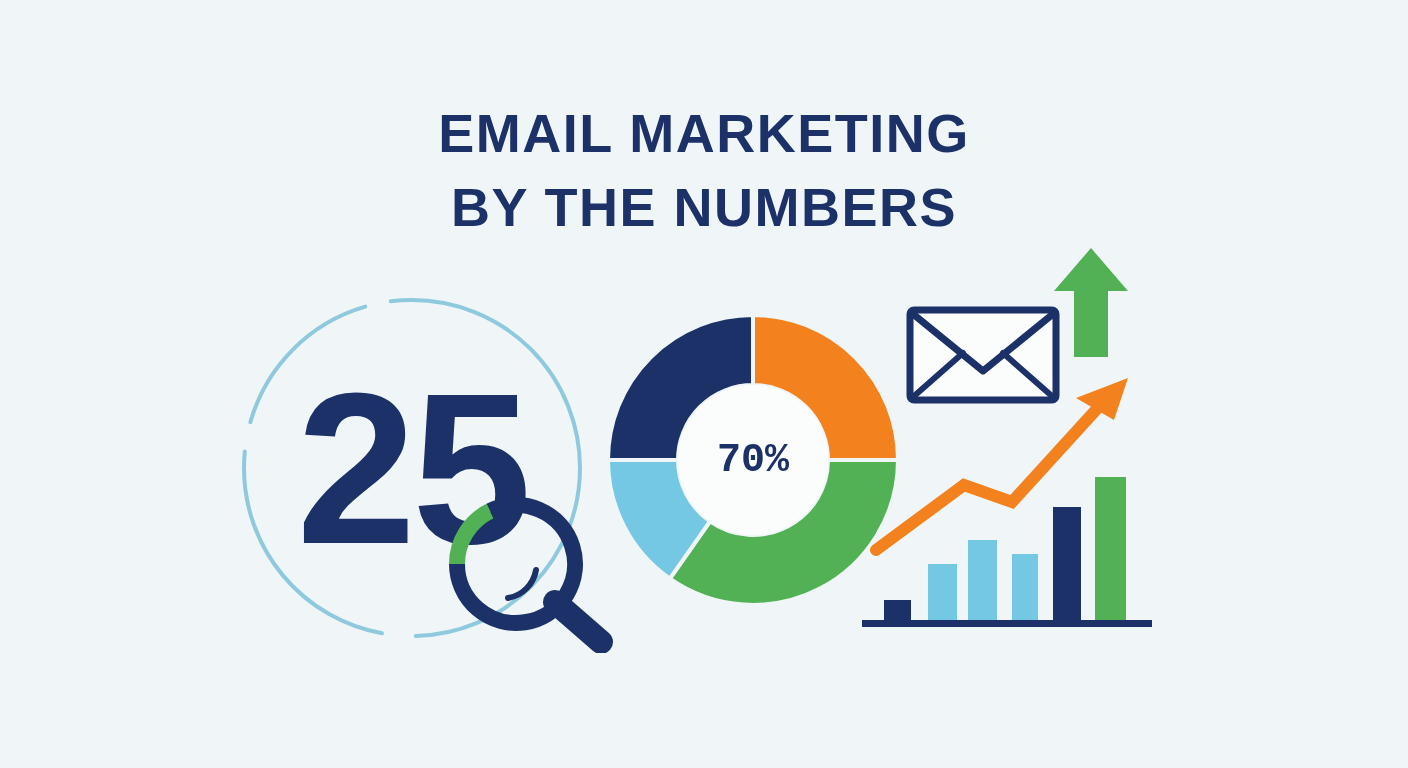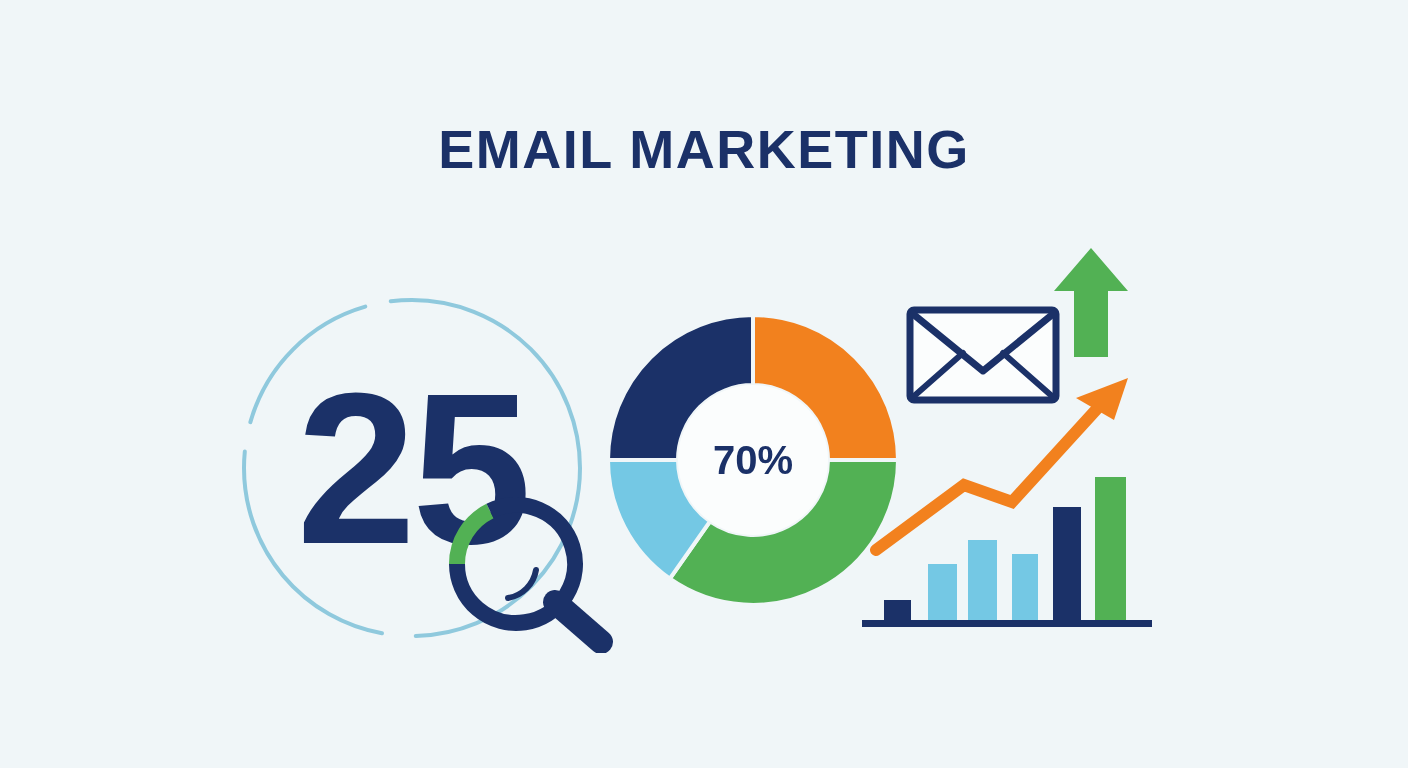--- a/index.html
+++ b/index.html
@@ -30,21 +30,20 @@
   }
   .title-line {
     display: block;
     font-family: "Liberation Sans", sans-serif;
     font-weight: 700;
     font-size: 54px;
     line-height: 74px;
     letter-spacing: 1.5px;
     color: #1b3168;
     white-space: nowrap;
-    margin-top: 16px;
   }
 
   
   #stat-number-group {
     position: absolute;
     left: 228px;
     top: 288px;
     width: 368px;
     height: 360px;
   }
@@ -95,21 +94,21 @@
   }
   #donut-center-label {
     position: absolute;
     left: 0;
     top: 0;
     width: 310px;
     height: 320px;
     display: flex;
     align-items: center;
     justify-content: center;
-    font-family: Liberation Sans, sans-serif;
+    font-family: Liberation Mono, monospace;
     font-weight: 700;
     font-size: 40px;
     color: #1b3168;
     user-select: none;
     pointer-events: none;
   }
 
   
   #envelope-icon {
     position: absolute;
@@ -142,20 +141,21 @@
     top: 0;
   }
 </style>
 </head>
 <body>
 
 <div id="canvas">
 
   <div id="title-block">
     <span class="title-line">EMAIL MARKETING</span>
+    <span class="title-line">BY THE NUMBERS</span>
   </div>
 
   <div id="stat-number-group">
 
     <svg id="stat-ring" viewBox="0 0 368 360">
 
       <circle cx="184" cy="180" r="168" fill="none" stroke="#8fc9dd" stroke-width="4" stroke-linecap="round" stroke-dasharray="300 34 250 30 170 26" stroke-dashoffset="40"></circle>
     </svg>
 
     <div id="stat-number">25</div>

